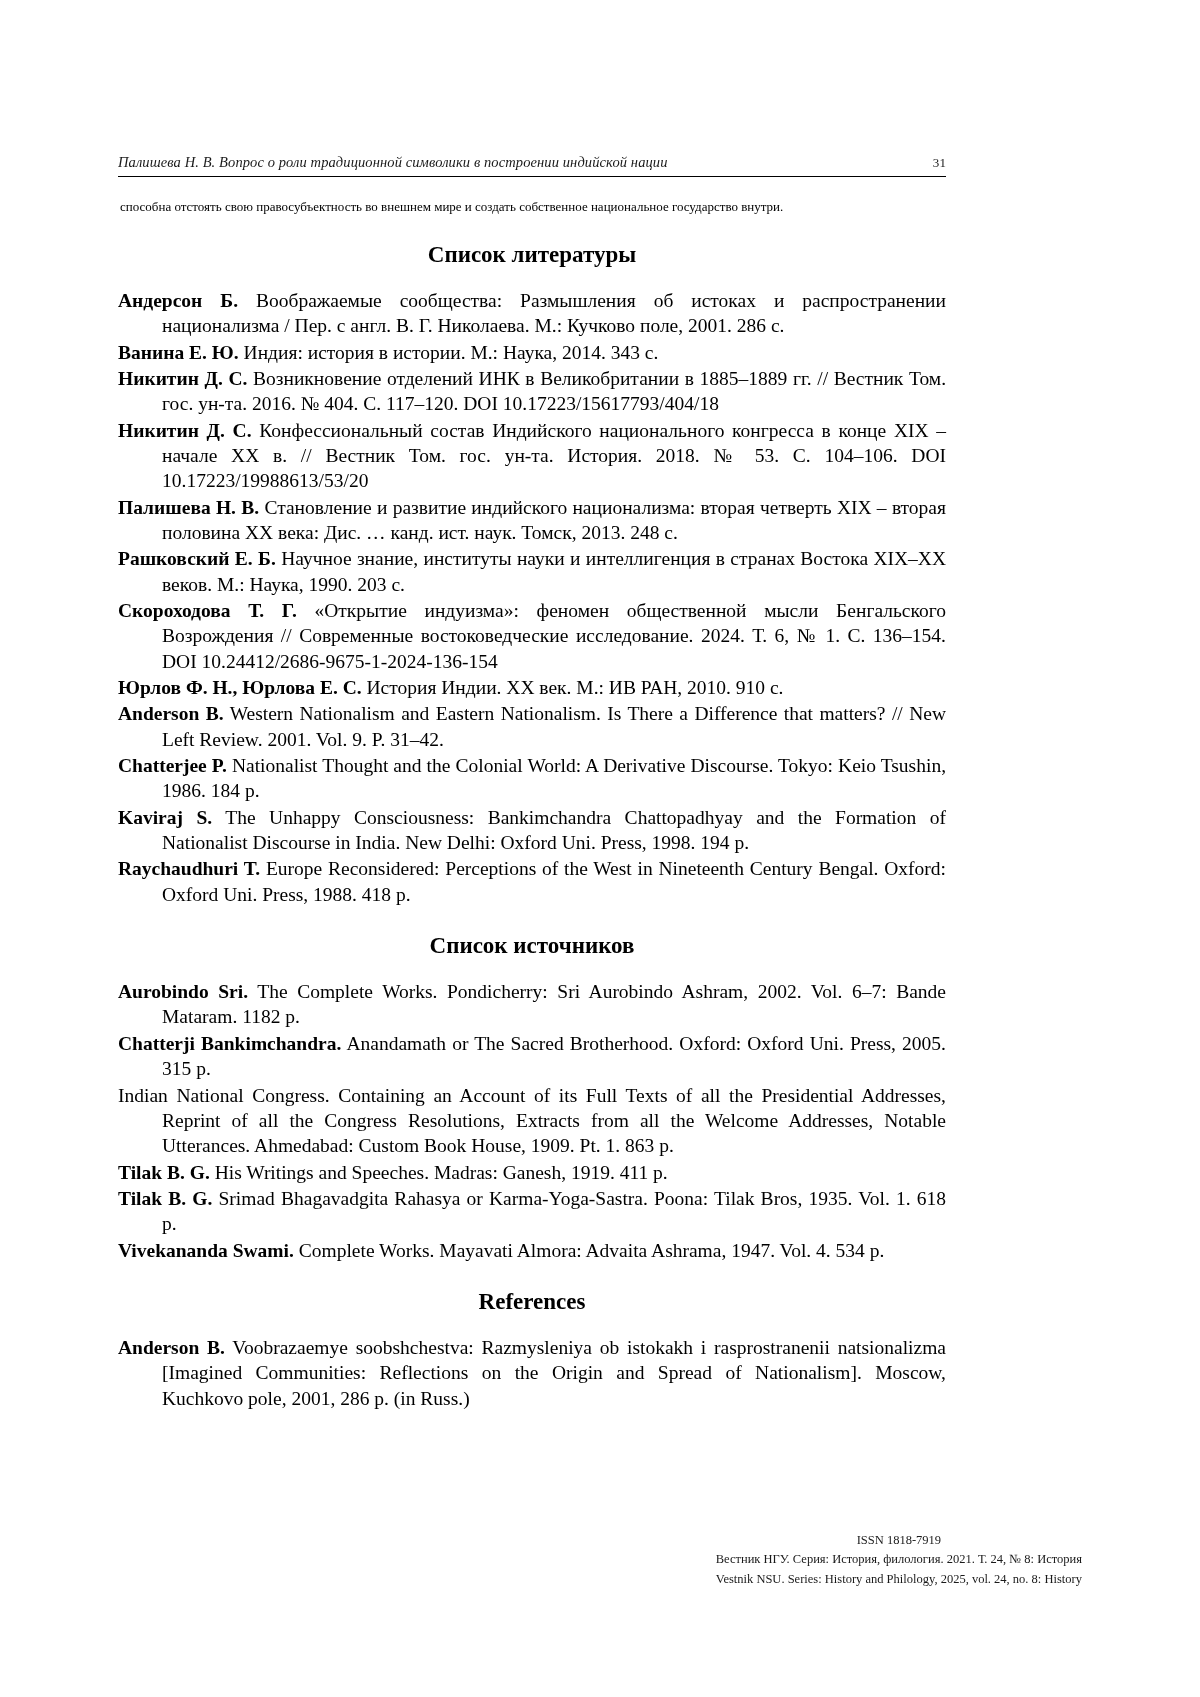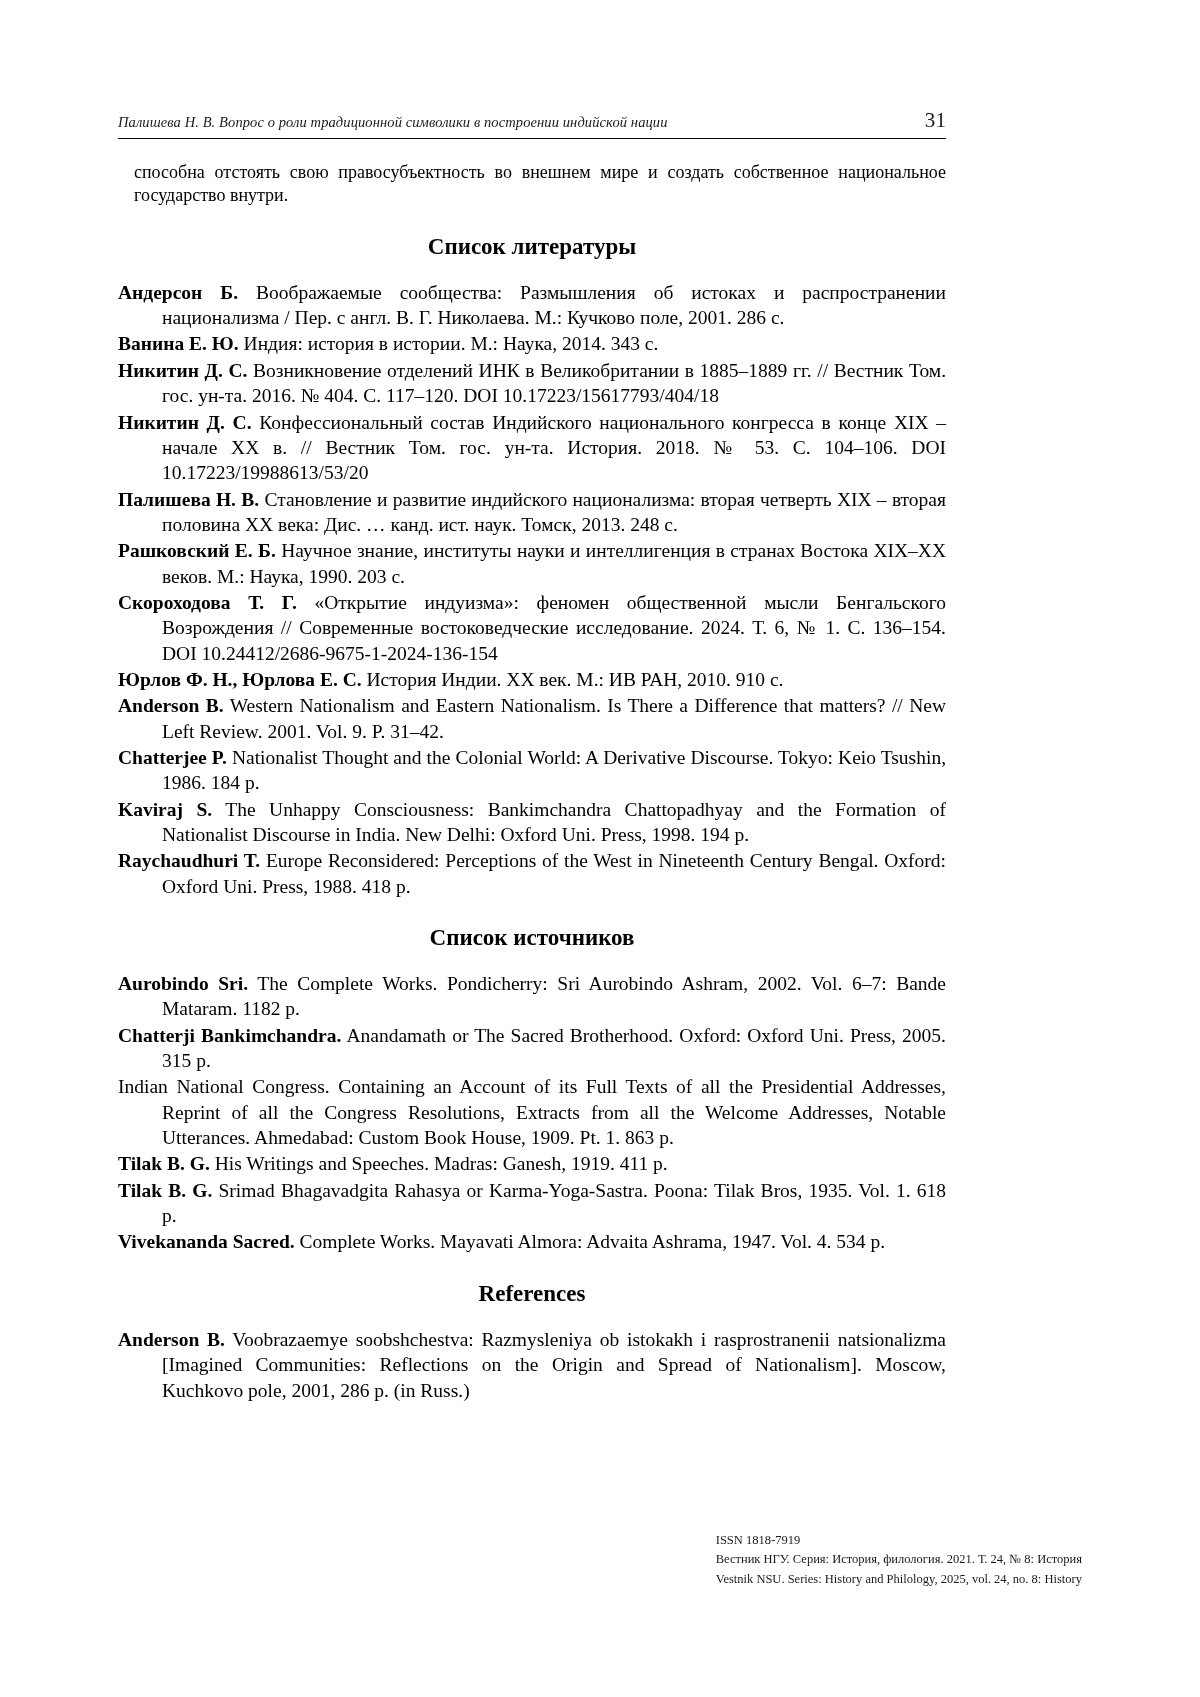--- a/index.html
+++ b/index.html
@@ -38,33 +38,34 @@
     letter-spacing: 0.1px;
     color: #1a1a1a;
     padding-bottom: 5px;
   }
   .running-head .rh-title {
     white-space: nowrap;
     overflow: hidden;
   }
   .running-head .rh-page {
     font-style: normal;
-    font-size: 21px;
+    font-size: 13px;
+    margin-top: 47px;
   }
   .rule {
     border-bottom: 1.6px solid #000;
     margin-bottom: 22px;
   }
 
   
   p.body {
-    font-size: 18px;
+    font-size: 13px;
     line-height: 1.30;
     text-align: justify;
-    margin: 0 0 0 16px;
+    margin: 0 0 0 2px;
     text-indent: 0;
     hyphens: manual;
   }
   .section-heading {
     text-align: center;
     font-weight: bold;
     font-size: 23px;
     margin: 26px 0 20px 0;
   }
   .reflist {
@@ -82,21 +83,21 @@
   }
   .reflist li b {
     font-weight: bold;
   }
 
   
   .footer {
     position: absolute;
     right: 118px;
     bottom: 108px;
-    text-align: left;
+    text-align: center;
     font-size: 12.5px;
     line-height: 1.55;
     color: #1a1a1a;
   }
   .footer div { white-space: nowrap; }
 </style>
 </head>
 <body>
 
 <div class="page">
@@ -126,21 +127,21 @@
       <li><b>Raychaudhuri T.</b><span> Europe Reconsidered: Perceptions of the West in Nineteenth Century Bengal. Oxford: Oxford Uni. Press, 1988. 418 p.</span></li>
     </ul>
 
     <div class="section-heading">Список источников</div>
     <ul class="reflist">
       <li><b>Aurobindo Sri.</b><span> The Complete Works. Pondicherry: Sri Aurobindo Ashram, 2002. Vol. 6–7: Bande Mataram. 1182 p.</span></li>
       <li><b>Chatterji Bankimchandra.</b><span> Anandamath or The Sacred Brotherhood. Oxford: Oxford Uni. Press, 2005. 315 p.</span></li>
       <li><b></b><span>Indian National Congress. Containing an Account of its Full Texts of all the Presidential Addresses, Reprint of all the Congress Resolutions, Extracts from all the Welcome Addresses, Notable Utterances. Ahmedabad: Custom Book House, 1909. Pt. 1. 863 p.</span></li>
       <li><b>Tilak B. G.</b><span> His Writings and Speeches. Madras: Ganesh, 1919. 411 p.</span></li>
       <li><b>Tilak B. G.</b><span> Srimad Bhagavadgita Rahasya or Karma-Yoga-Sastra. Poona: Tilak Bros, 1935. Vol. 1. 618 p.</span></li>
-      <li><b>Vivekananda Sacred.</b><span> Complete Works. Mayavati Almora: Advaita Ashrama, 1947. Vol. 4. 534 p.</span></li>
+      <li><b>Vivekananda Swami.</b><span> Complete Works. Mayavati Almora: Advaita Ashrama, 1947. Vol. 4. 534 p.</span></li>
     </ul>
 
     <div class="section-heading">References</div>
     <ul class="reflist">
       <li><b>Anderson B.</b><span> Voobrazaemye soobshchestva: Razmysleniya ob istokakh i rasprostranenii natsionalizma [Imagined Communities: Reflections on the Origin and Spread of Nationalism]. Moscow, Kuchkovo pole, 2001, 286 p. (in Russ.)</span></li>
     </ul>
 
   </div>
 
   <div class="footer">

